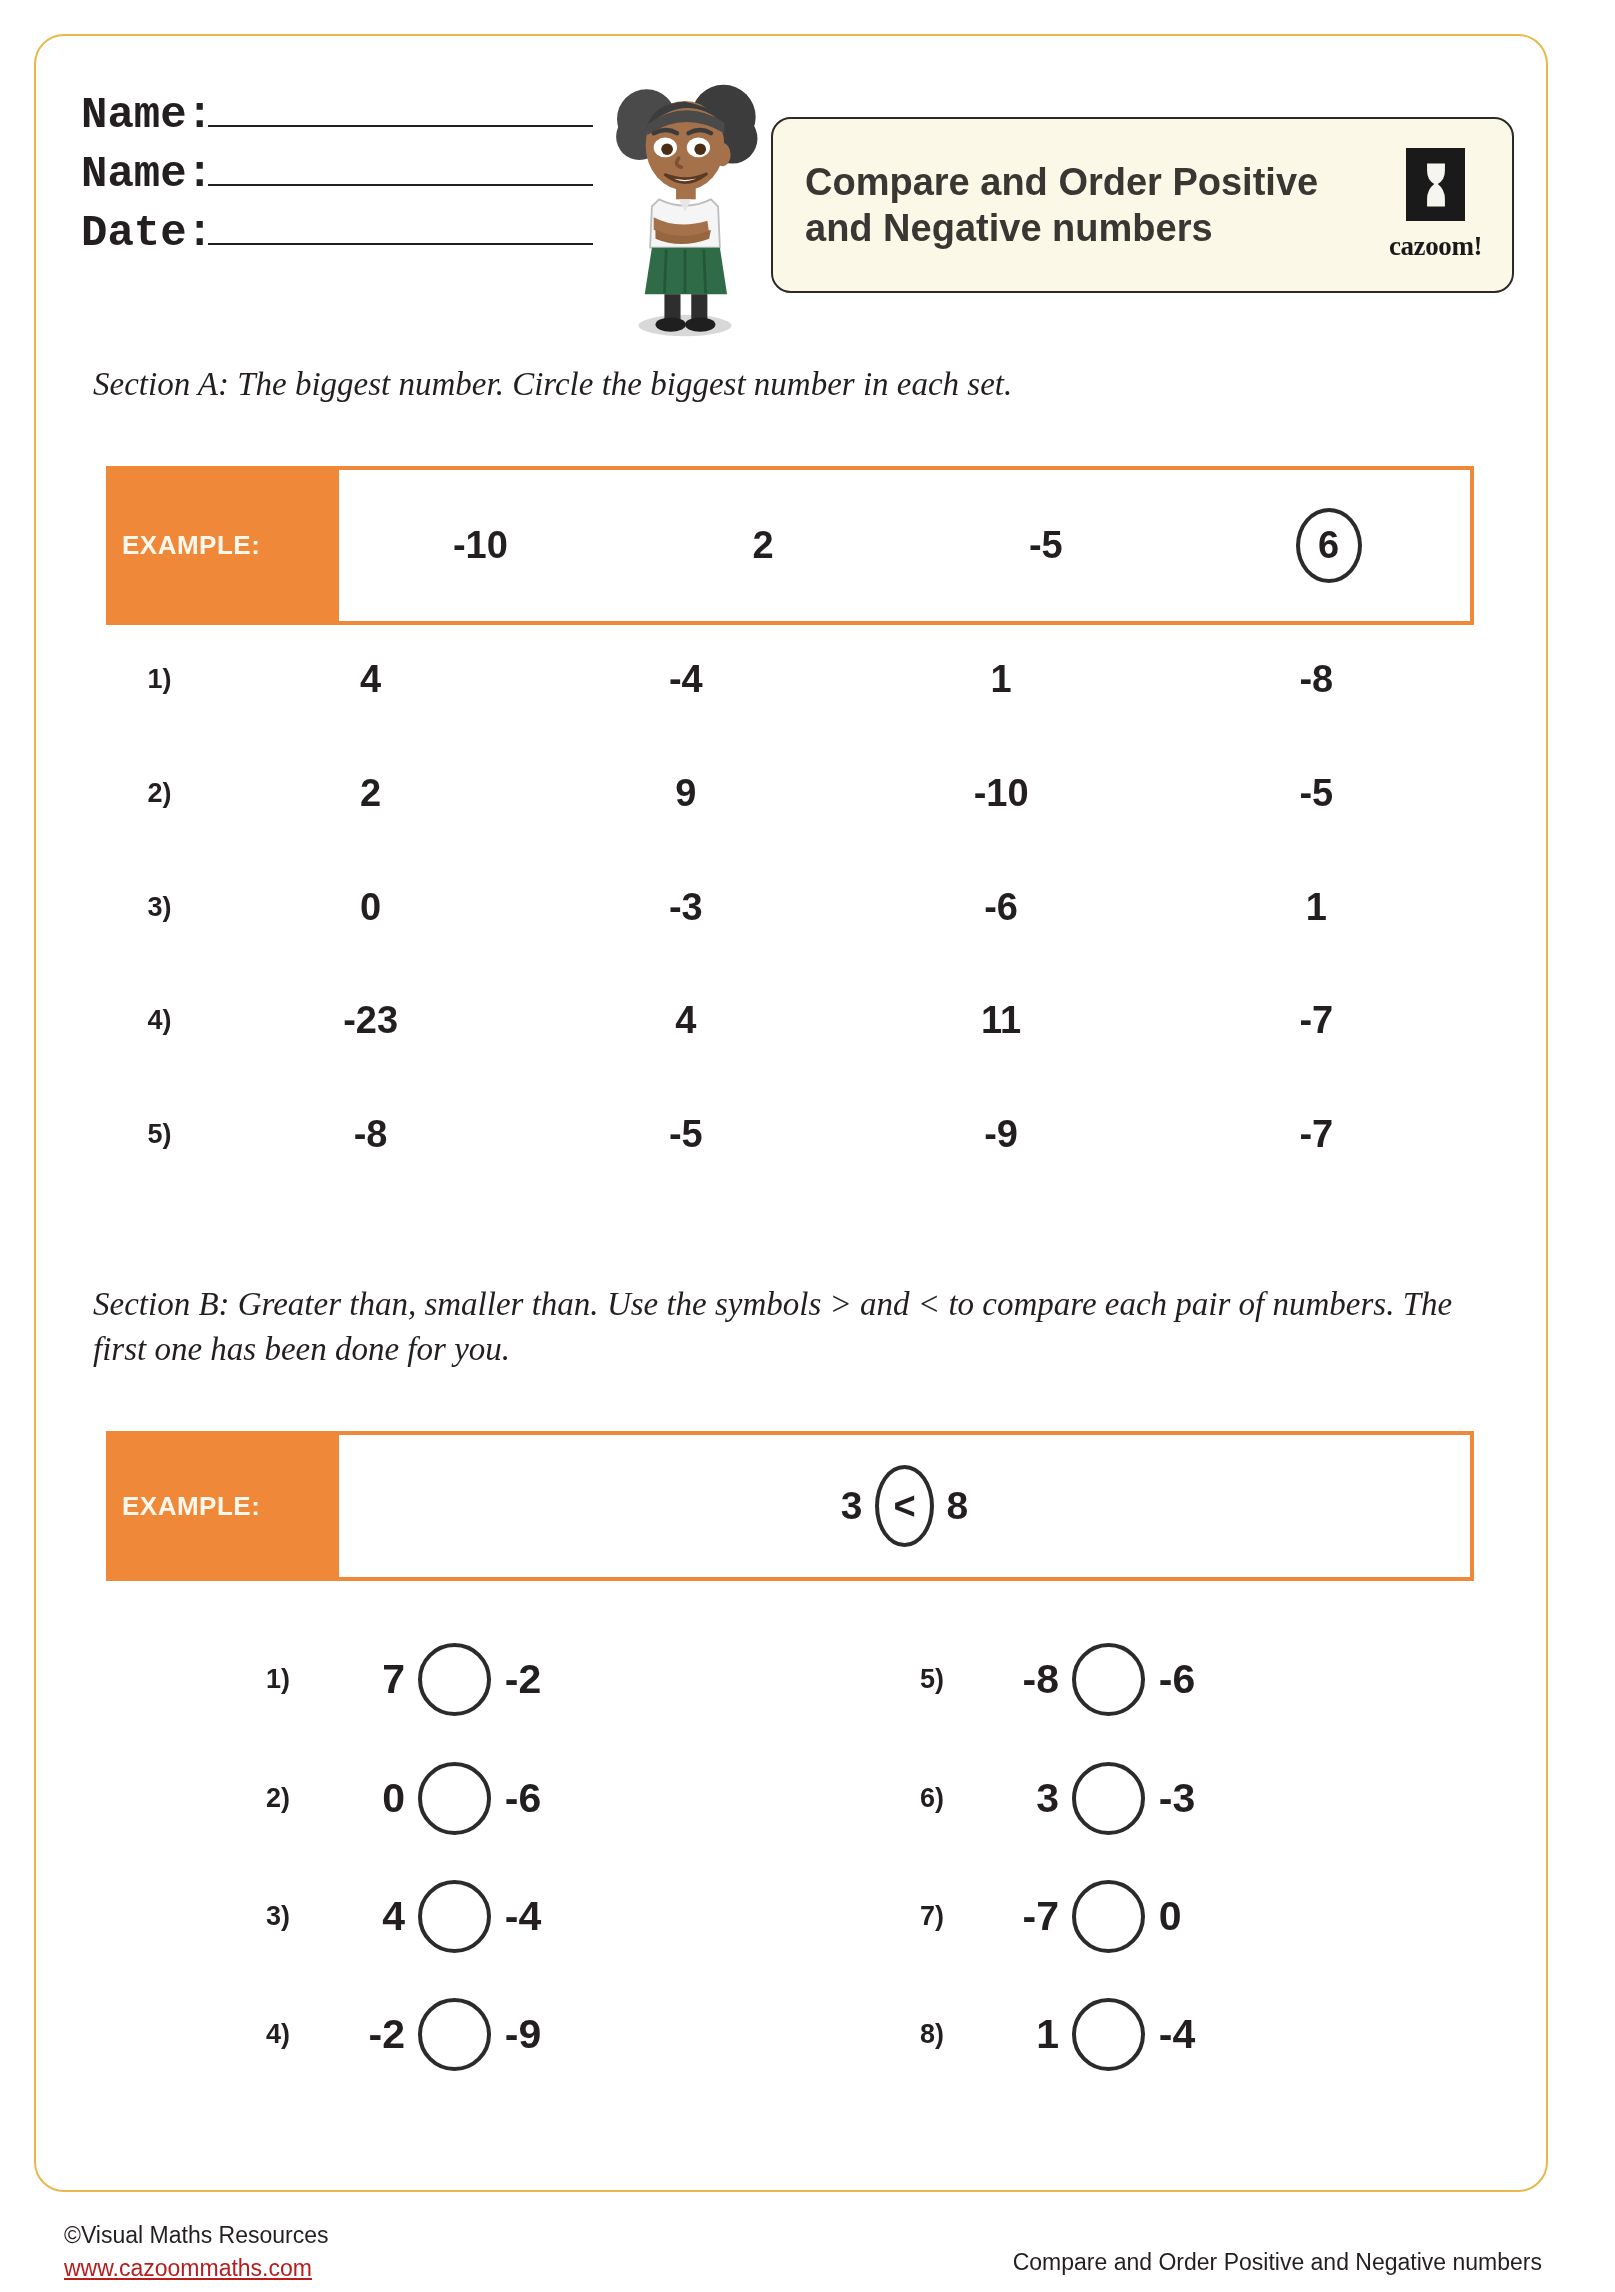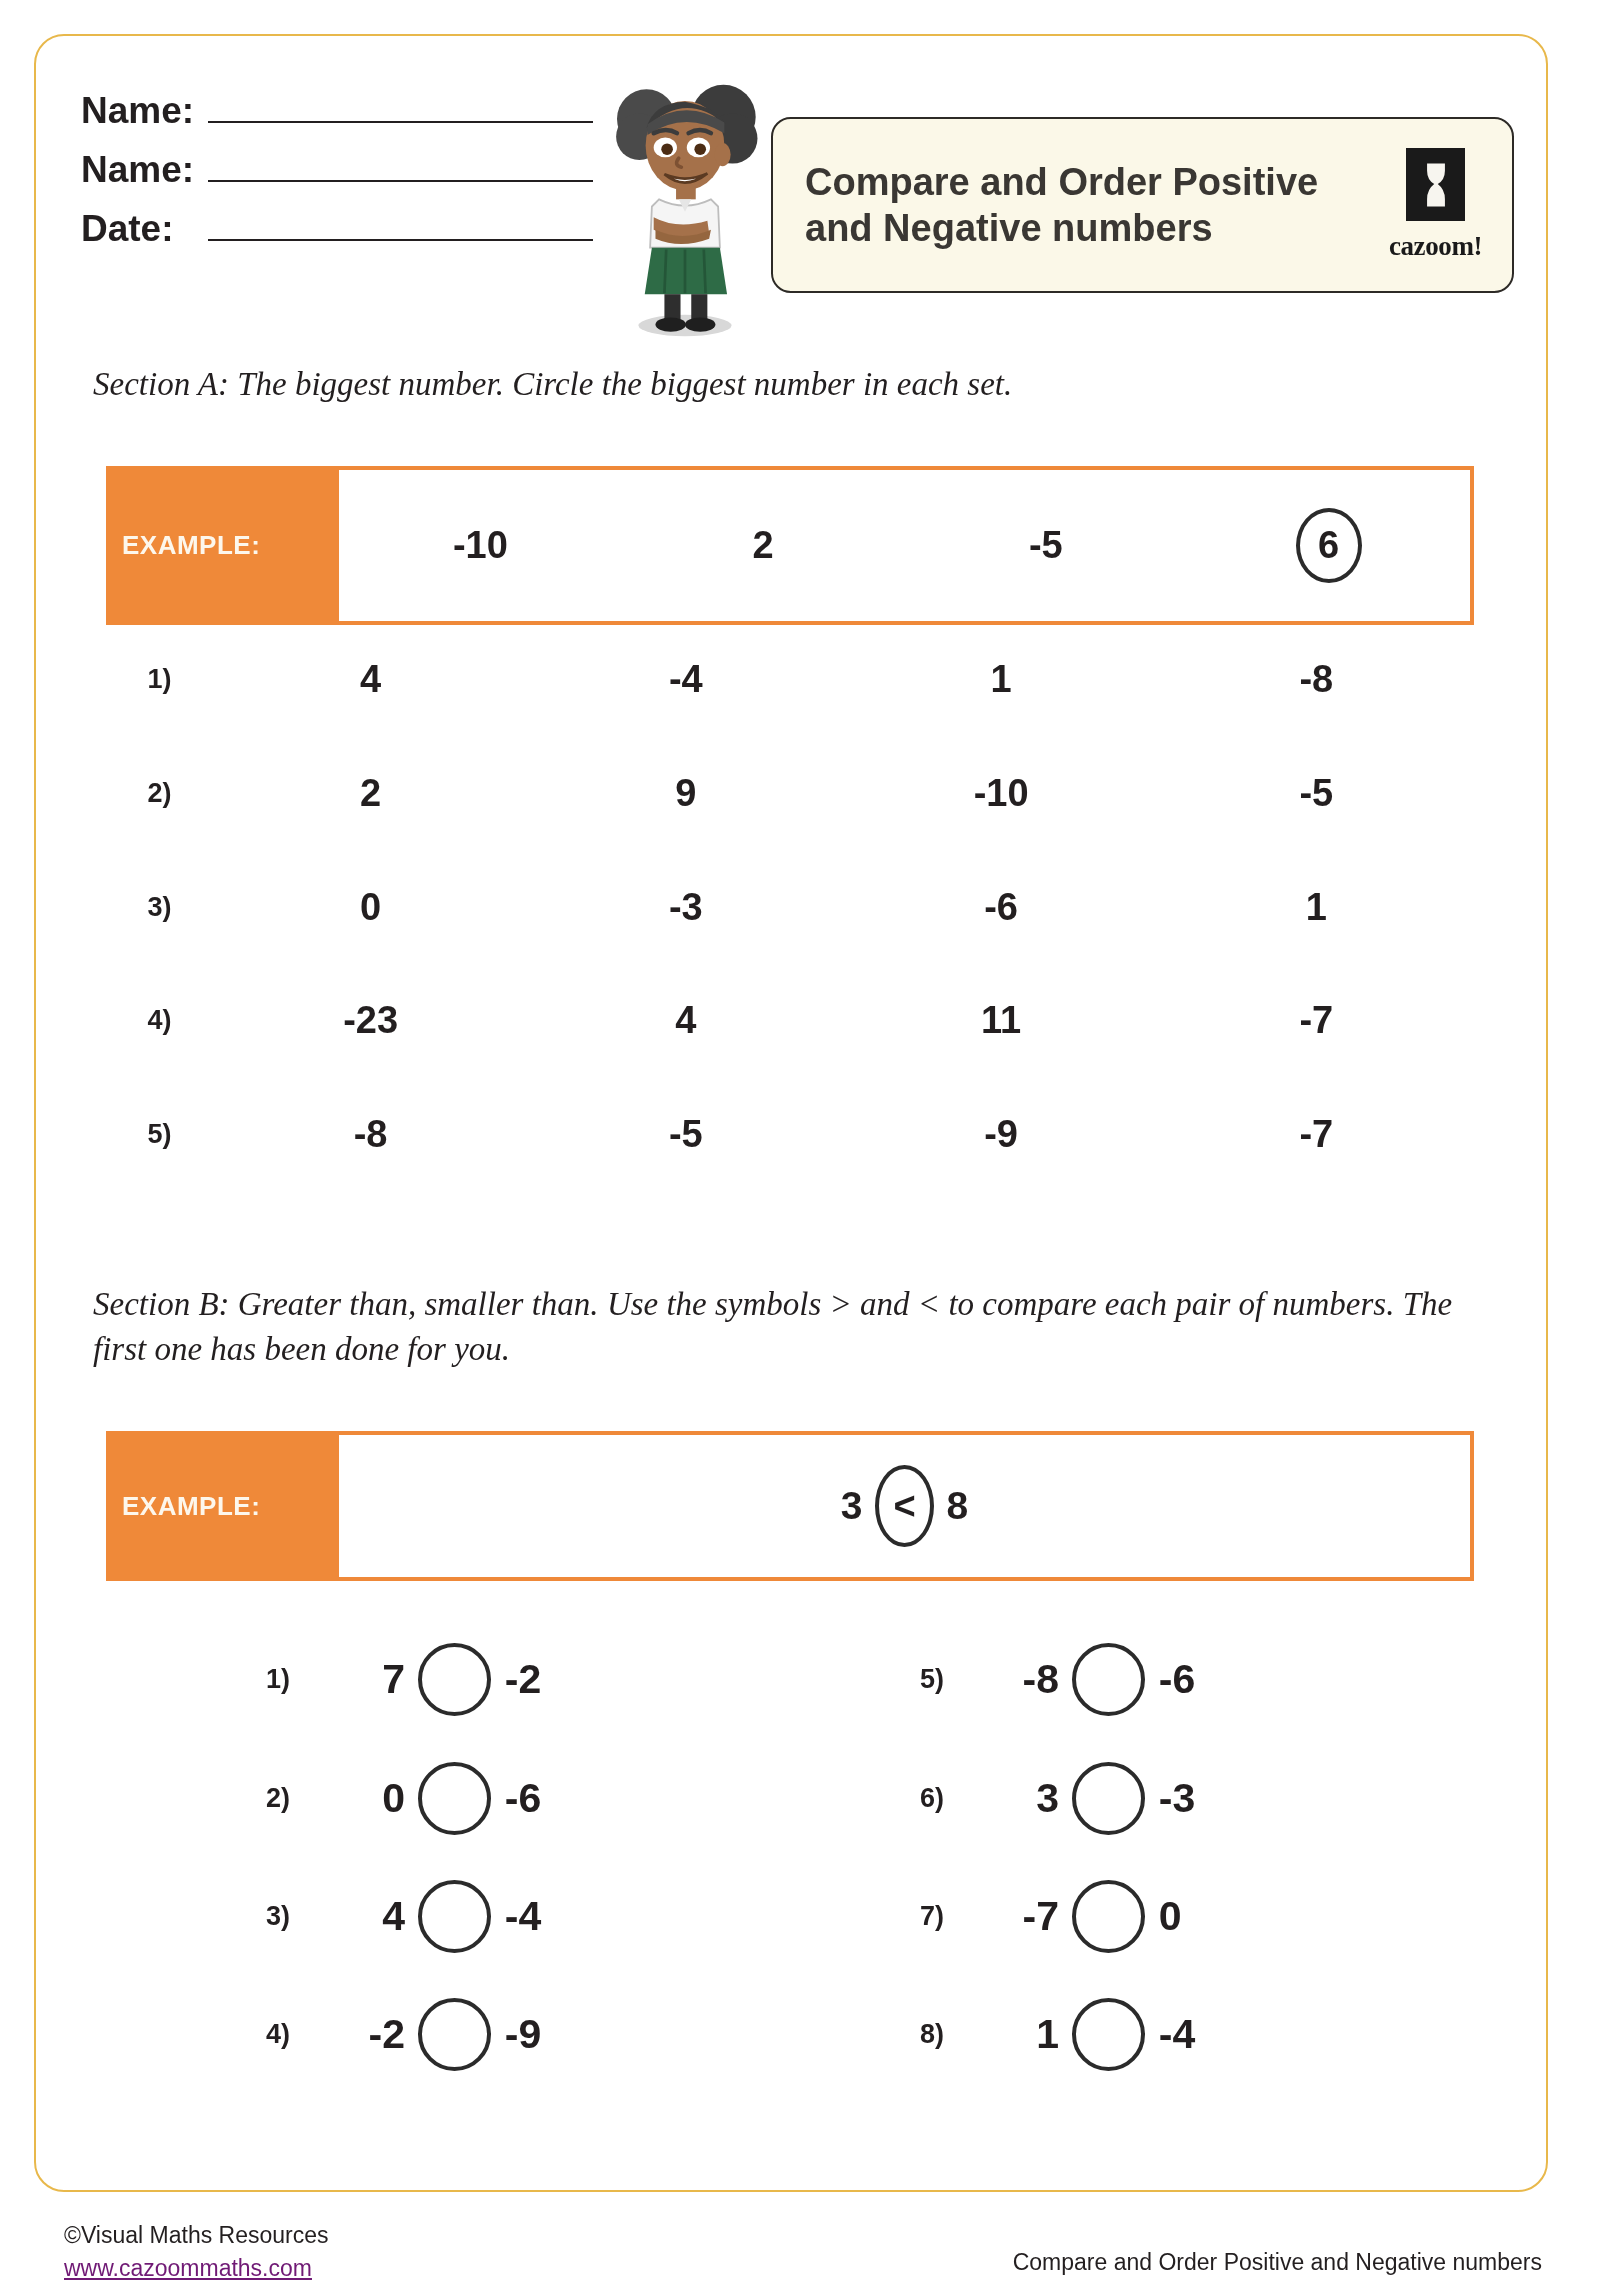--- a/index.html
+++ b/index.html
@@ -41,24 +41,24 @@
     top: 18px;
     width: 537px;
   }
   .fieldrow {
     display: flex;
     align-items: baseline;
     height: 59px;
   }
   .fieldlabel {
     width: 107px;
-    font-size: 37px;
-    font-weight: bold;
-    color: #231f20;
-    font-family: Liberation Sans, sans-serif;
+    font-size: 44px;
+    font-weight: bold;
+    color: #231f20;
+    font-family: Liberation Mono, monospace;
   }
   .fieldline {
     flex: 1;
     border-bottom: 2.7px solid #231f20;
     height: 29px;
     margin-left: 19.7px;
     margin-right: 25px;
   }
 
   
@@ -279,21 +279,21 @@
     color: #231f20;
     text-decoration: underline;
   }
   .footer-left {
     position: absolute;
     left: 0;
     top: 0;
     line-height: 1.45;
   }
   .footer-link {
-    color: #701a75;
+    color: #b91c1c;
     text-decoration: underline;
     display: block;
   }
   .footer-right {
     position: absolute;
     right: 9px;
     top: 30px;
     font-size: 23px;
     color: #231f20;
   }

